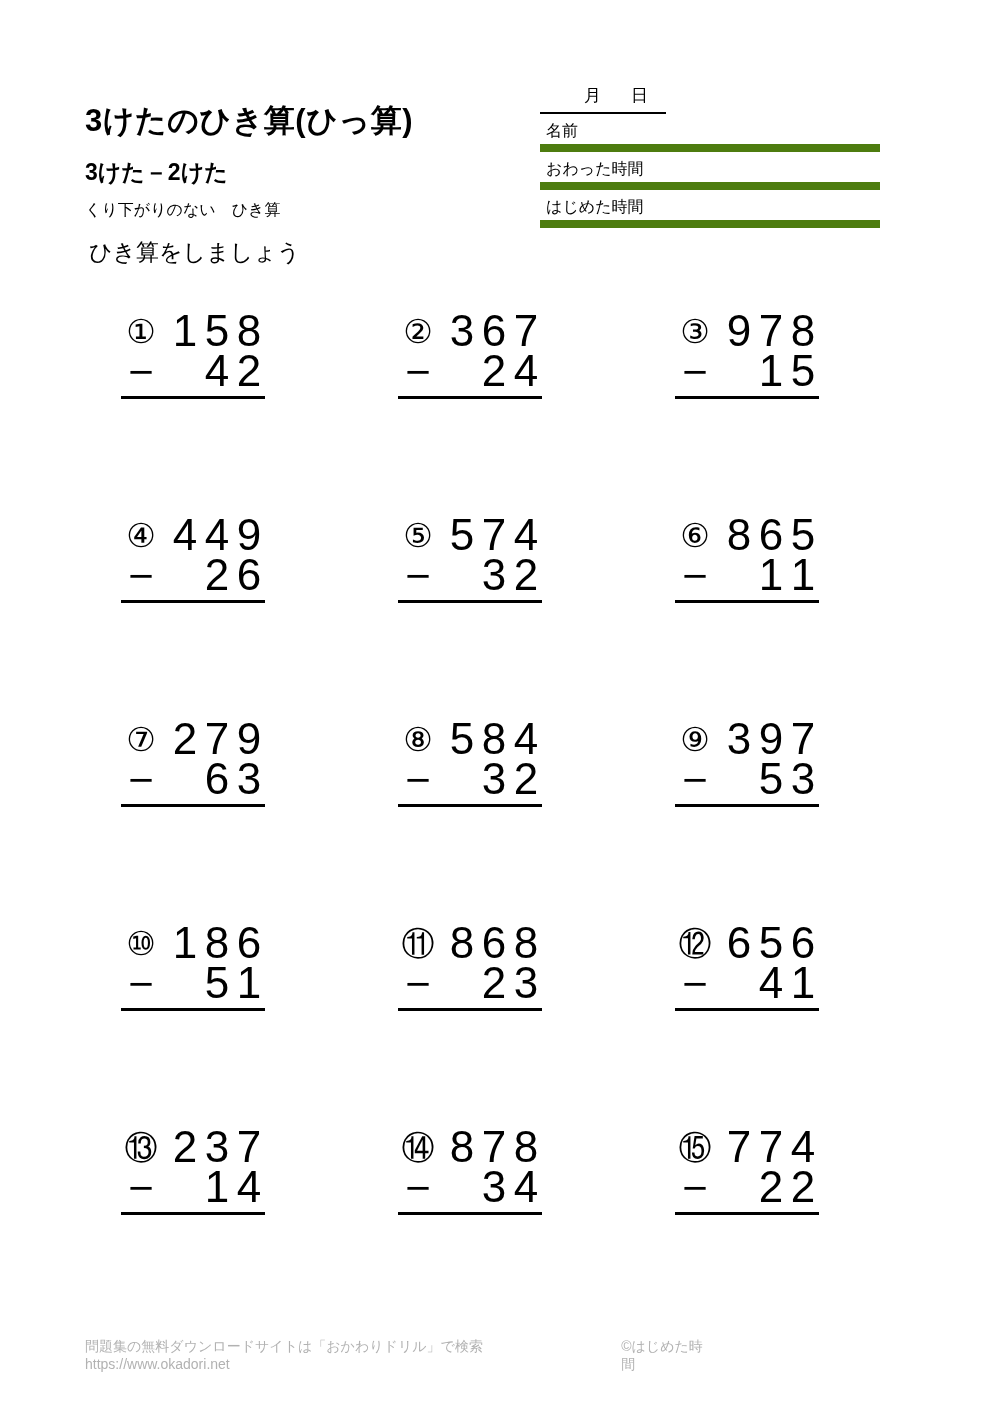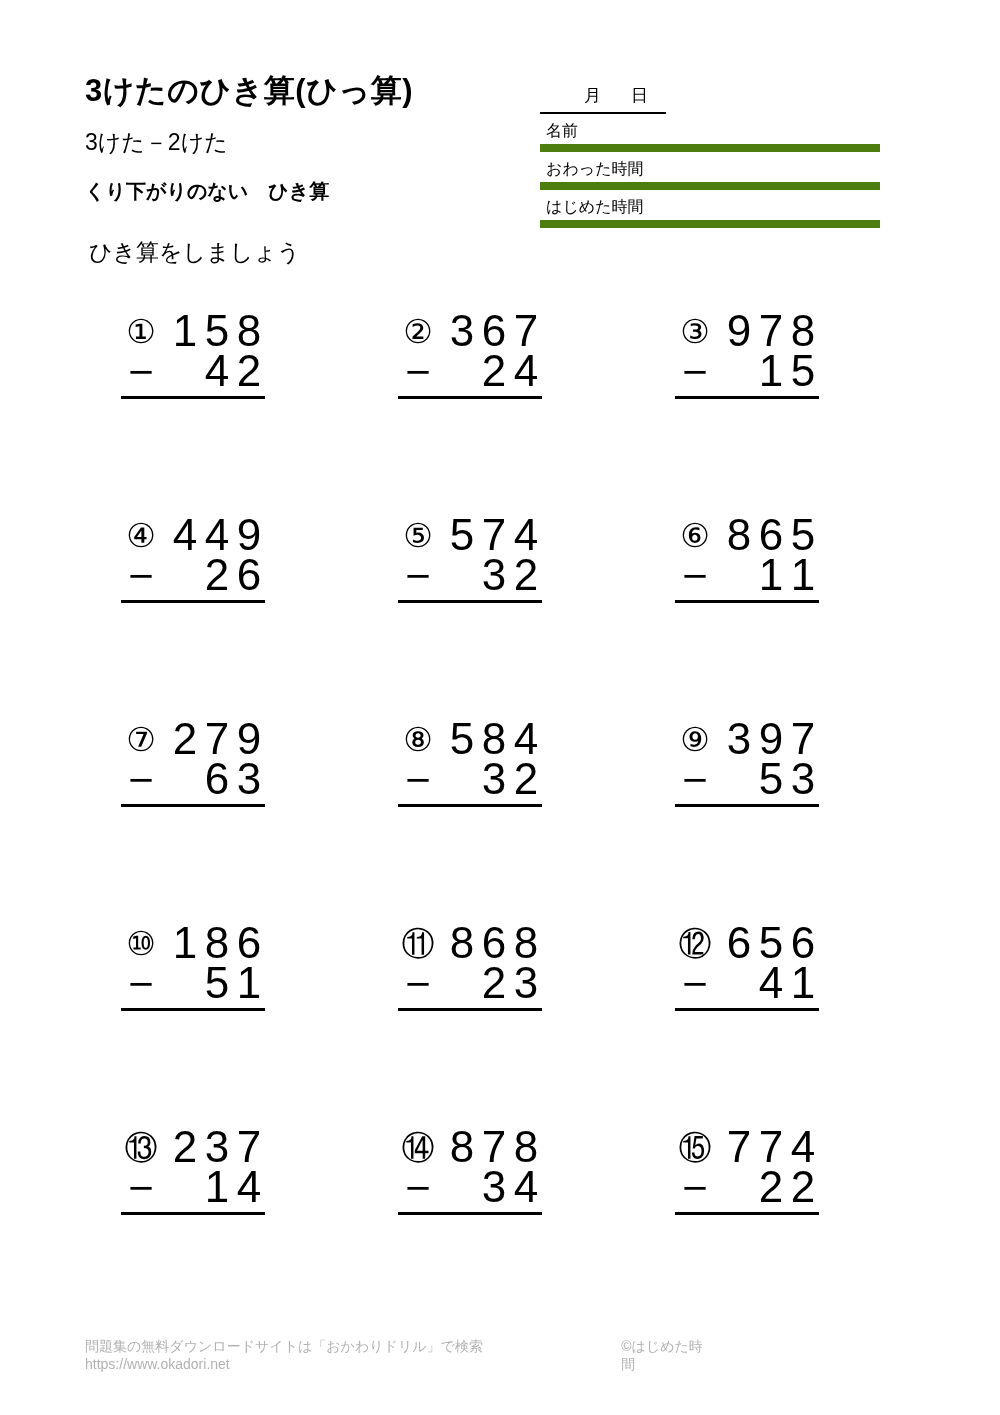--- a/index.html
+++ b/index.html
@@ -7,23 +7,23 @@
   body {
     width: 1000px; height: 1415px;
     position: relative;
     font-family: "Liberation Sans", "DejaVu Sans", sans-serif;
     color: #000;
   }
   .page { position: absolute; inset: 0; }
 
   
   .titles { position: absolute; left: 85px; top: 70px; }
-  .title-main { font-size: 31px; font-weight: 700; letter-spacing: 0.5px; }
-  .title-sub1 { margin-top: 15px; font-size: 23px; font-weight: 400; }
-  .title-sub2 { margin-top: 20px; font-size: 20px; font-weight: 700; }
+  .title-main { font-size: 31px; font-weight: 700; letter-spacing: 0.5px; margin-top: 30px; }
+  .title-sub1 { margin-top: 15px; font-size: 23px; font-weight: 700; }
+  .title-sub2 { margin-top: 12px; font-size: 16px; font-weight: 400; }
   .instruction { position: absolute; left: 89px; top: 237px; font-size: 23px; font-weight: 400; }
 
   
   .info-box { position: absolute; left: 540px; top: 78px; width: 340px; }
   .date-row {
     width: 126px; height: 36px;
     border-bottom: 2px solid #000;
     display: flex; align-items: center;
     padding-left: 44px; gap: 30px;
     font-size: 17px;

